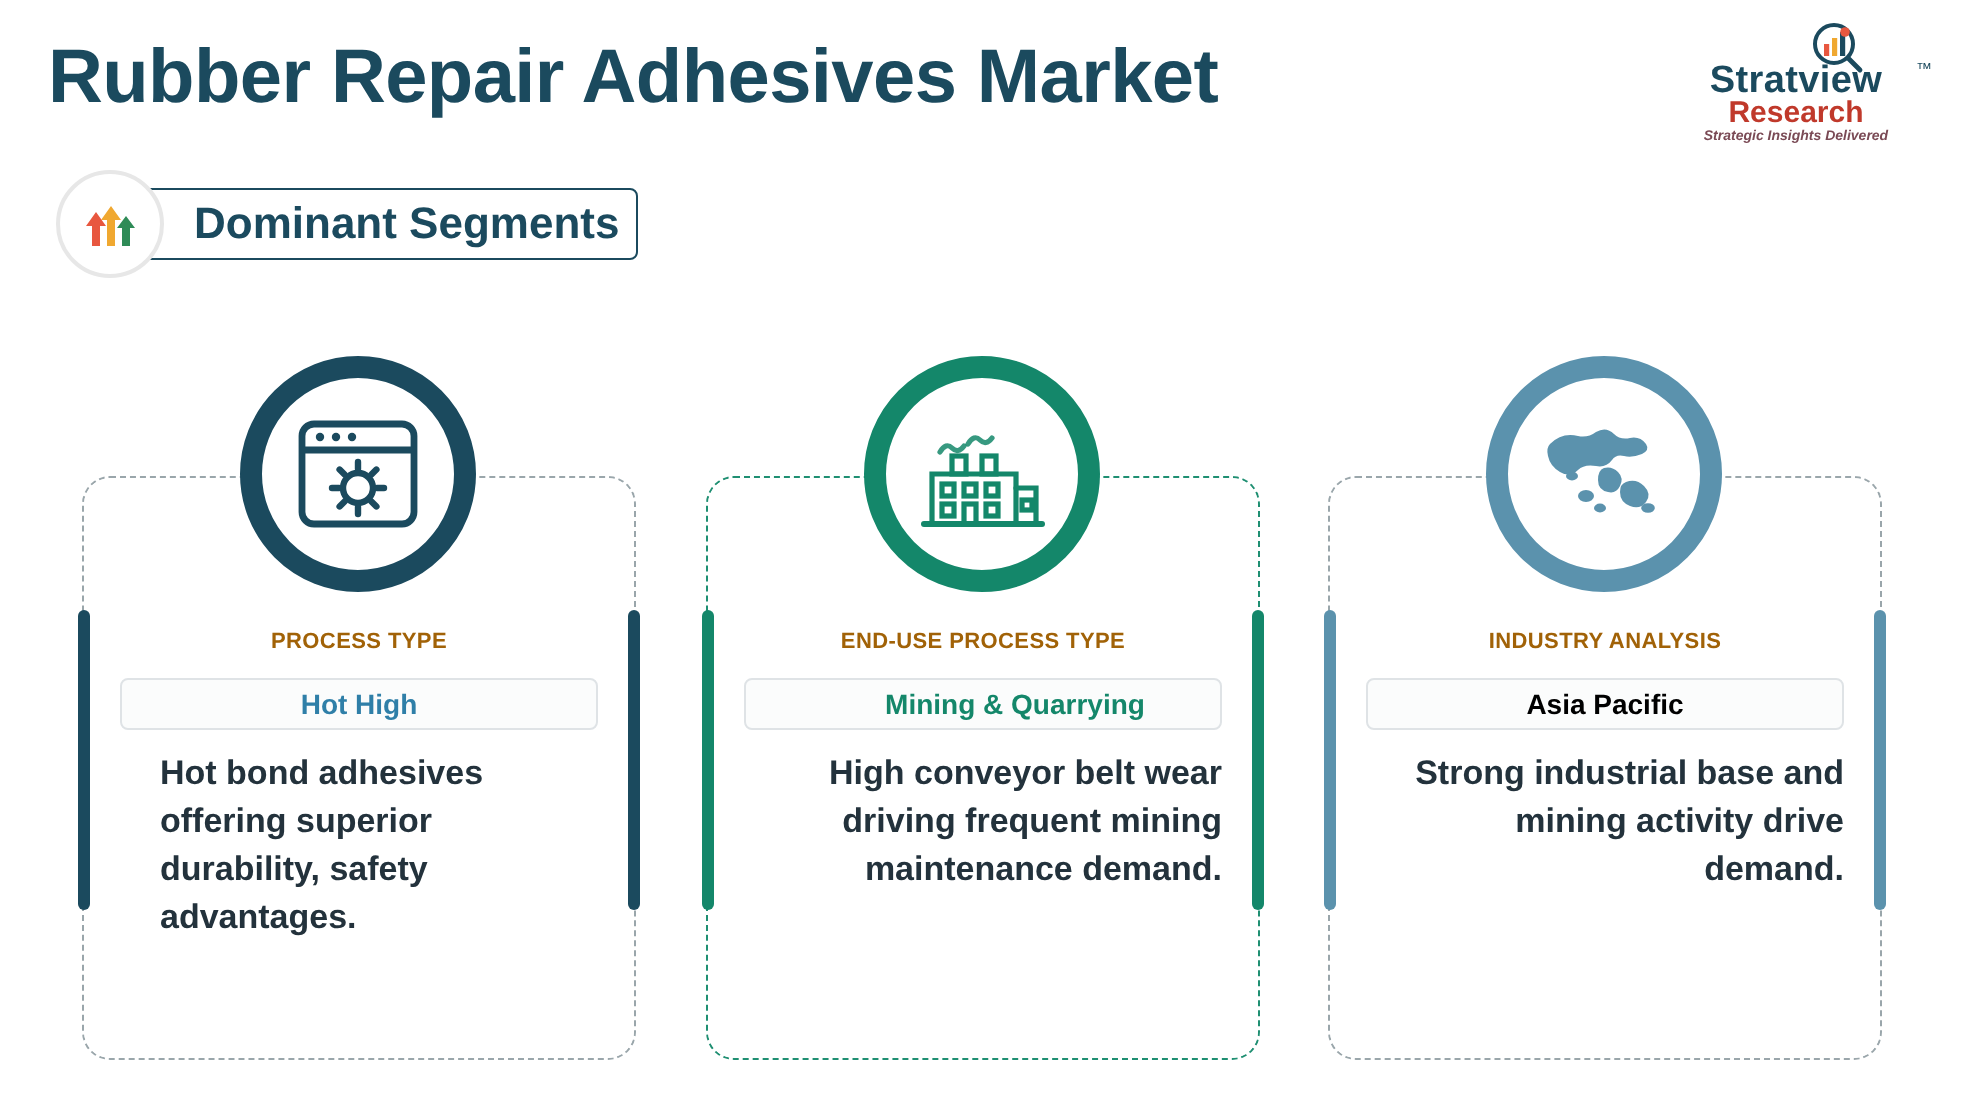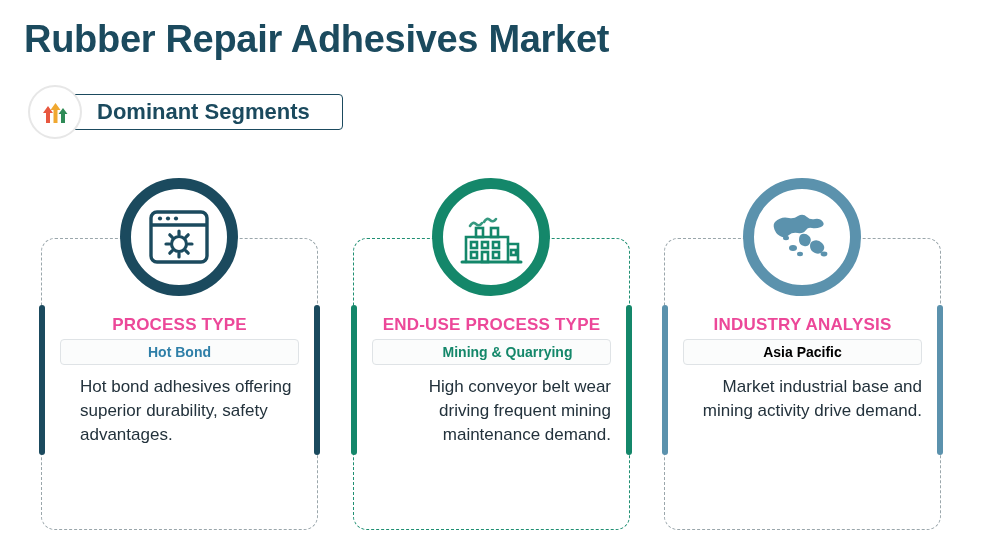--- a/index.html
+++ b/index.html
@@ -104,21 +104,21 @@
     position: relative;
     z-index: 2;
   }
   .subtitle-box {
     margin-left: -12px;
     border: 1.5px solid #1b4a5e;
     border-radius: 4px;
     height: 34px;
     display: flex;
     align-items: center;
-    padding: 0 32px 0 26px;
+    padding: 0 8px 0 26px;
   }
   .subtitle-text {
     font-size: 22px;
     font-weight: bold;
     color: #1b4a5e;
     white-space: nowrap;
   }
   
   .cards {
     position: absolute;
@@ -169,23 +169,23 @@
   .circle.c1 { left: 120px; border: 11px solid #1b4a5e; }
   .circle.c2 { left: 432px; border: 11px solid #14876a; }
   .circle.c3 { left: 743px; border: 11px solid #5b92ad; }
 
   .card-title {
     position: absolute;
     top: 76px;
     left: 0;
     width: 100%;
     text-align: center;
-    font-size: 17px;
-    font-weight: bold;
-    color: #ec4899;
+    font-size: 11px;
+    font-weight: bold;
+    color: #a16207;
     letter-spacing: 0.2px;
   }
   .tag {
     position: absolute;
     top: 100px;
     left: 18px;
     right: 18px;
     height: 24px;
     border-radius: 4px;
     border: 1px solid #dfe3e6;
@@ -199,71 +199,85 @@
   .tag.t1 { color: #2f7fa8; }
   .tag.t2 { color: #14876a; padding-left: 32px; }
   .tag.t3 { color: #000000; }
 
   .desc {
     position: absolute;
     top: 136px;
     left: 38px;
     right: 18px;
     font-size: 17px;
-    font-weight: normal;
+    font-weight: bold;
     color: #23323c;
     line-height: 1.42;
   }
   .desc.d2, .desc.d3 { left: 34px; text-align: right; }
 </style>
 </head>
 <body>
 
 <div class="page">
 
   <div class="title">Rubber Repair Adhesives Market</div>
 
+  <div class="brand">
+    <svg class="brand-mark" viewBox="0 0 28 28">
+      <circle cx="13" cy="12" r="9.5" fill="none" stroke="#1b4a5e" stroke-width="2"></circle>
+      <rect x="8" y="12" width="2.6" height="6" fill="#e8573f"></rect>
+      <rect x="12" y="9" width="2.6" height="9" fill="#f0a830"></rect>
+      <rect x="16" y="6" width="2.6" height="12" fill="#1b4a5e"></rect>
+      <circle cx="18.5" cy="6" r="2.4" fill="#e8573f"></circle>
+      <line x1="20" y1="19" x2="26" y2="25" stroke="#1b4a5e" stroke-width="2.4" stroke-linecap="round"></line>
+    </svg>
+    <div class="brand-name">Stratview</div>
+    <div class="brand-tm">™</div>
+    <div class="brand-research">Research</div>
+    <div class="brand-tag">Strategic Insights Delivered</div>
+  </div>
 
   <div class="subtitle-wrap">
     <div class="subtitle-badge">
       <svg width="28" height="26" viewBox="0 0 28 26">
         <polygon points="5,24 5,14 2,14 7,7 12,14 9,14 9,24" fill="#e8573f"></polygon>
         <polygon points="12.5,24 12.5,11 9.5,11 14.5,4 19.5,11 16.5,11 16.5,24" fill="#f0a830"></polygon>
         <polygon points="20,24 20,15 17.5,15 22,9 26.5,15 24,15 24,24" fill="#2e8b57"></polygon>
       </svg>
     </div>
     <div class="subtitle-box">
       <span class="subtitle-text">Dominant Segments</span>
     </div>
   </div>
 
   <div class="cards">
 
     <div class="card c1">
       <div class="accent-bar" style="background:#1b4a5e"></div>
       <div class="accent-bar right" style="background:#1b4a5e"></div>
       <div class="card-title">PROCESS TYPE</div>
-      <div class="tag t1">Hot Bond</div>
+      <div class="tag t1">Hot High</div>
       <div class="desc d1">Hot bond adhesives offering superior durability, safety advantages.</div>
     </div>
 
     <div class="card c2">
       <div class="accent-bar" style="background:#14876a"></div>
       <div class="accent-bar right" style="background:#14876a"></div>
       <div class="card-title">END-USE PROCESS TYPE</div>
       <div class="tag t2">Mining &amp; Quarrying</div>
       <div class="desc d2">High conveyor belt wear driving frequent mining maintenance demand.</div>
     </div>
 
     <div class="card c3">
       <div class="accent-bar" style="background:#5b92ad"></div>
       <div class="accent-bar right" style="background:#5b92ad"></div>
       <div class="card-title">INDUSTRY ANALYSIS</div>
       <div class="tag t3">Asia Pacific</div>
-      <div class="desc d3">Market industrial base and mining activity drive demand.</div>
+      <div class="desc d3">Strong industrial base and mining activity drive demand.</div>
     </div>
 
     <div class="circle c1">
       <svg width="62" height="56" viewBox="0 0 62 56">
         <rect x="3" y="3" width="56" height="50" rx="6" fill="none" stroke="#1b4a5e" stroke-width="3.4"></rect>
         <line x1="3" y1="16" x2="59" y2="16" stroke="#1b4a5e" stroke-width="3.4"></line>
         <circle cx="12" cy="9.5" r="2.1" fill="#1b4a5e"></circle>
         <circle cx="20" cy="9.5" r="2.1" fill="#1b4a5e"></circle>
         <circle cx="28" cy="9.5" r="2.1" fill="#1b4a5e"></circle>
         <g transform="translate(31,35)">

